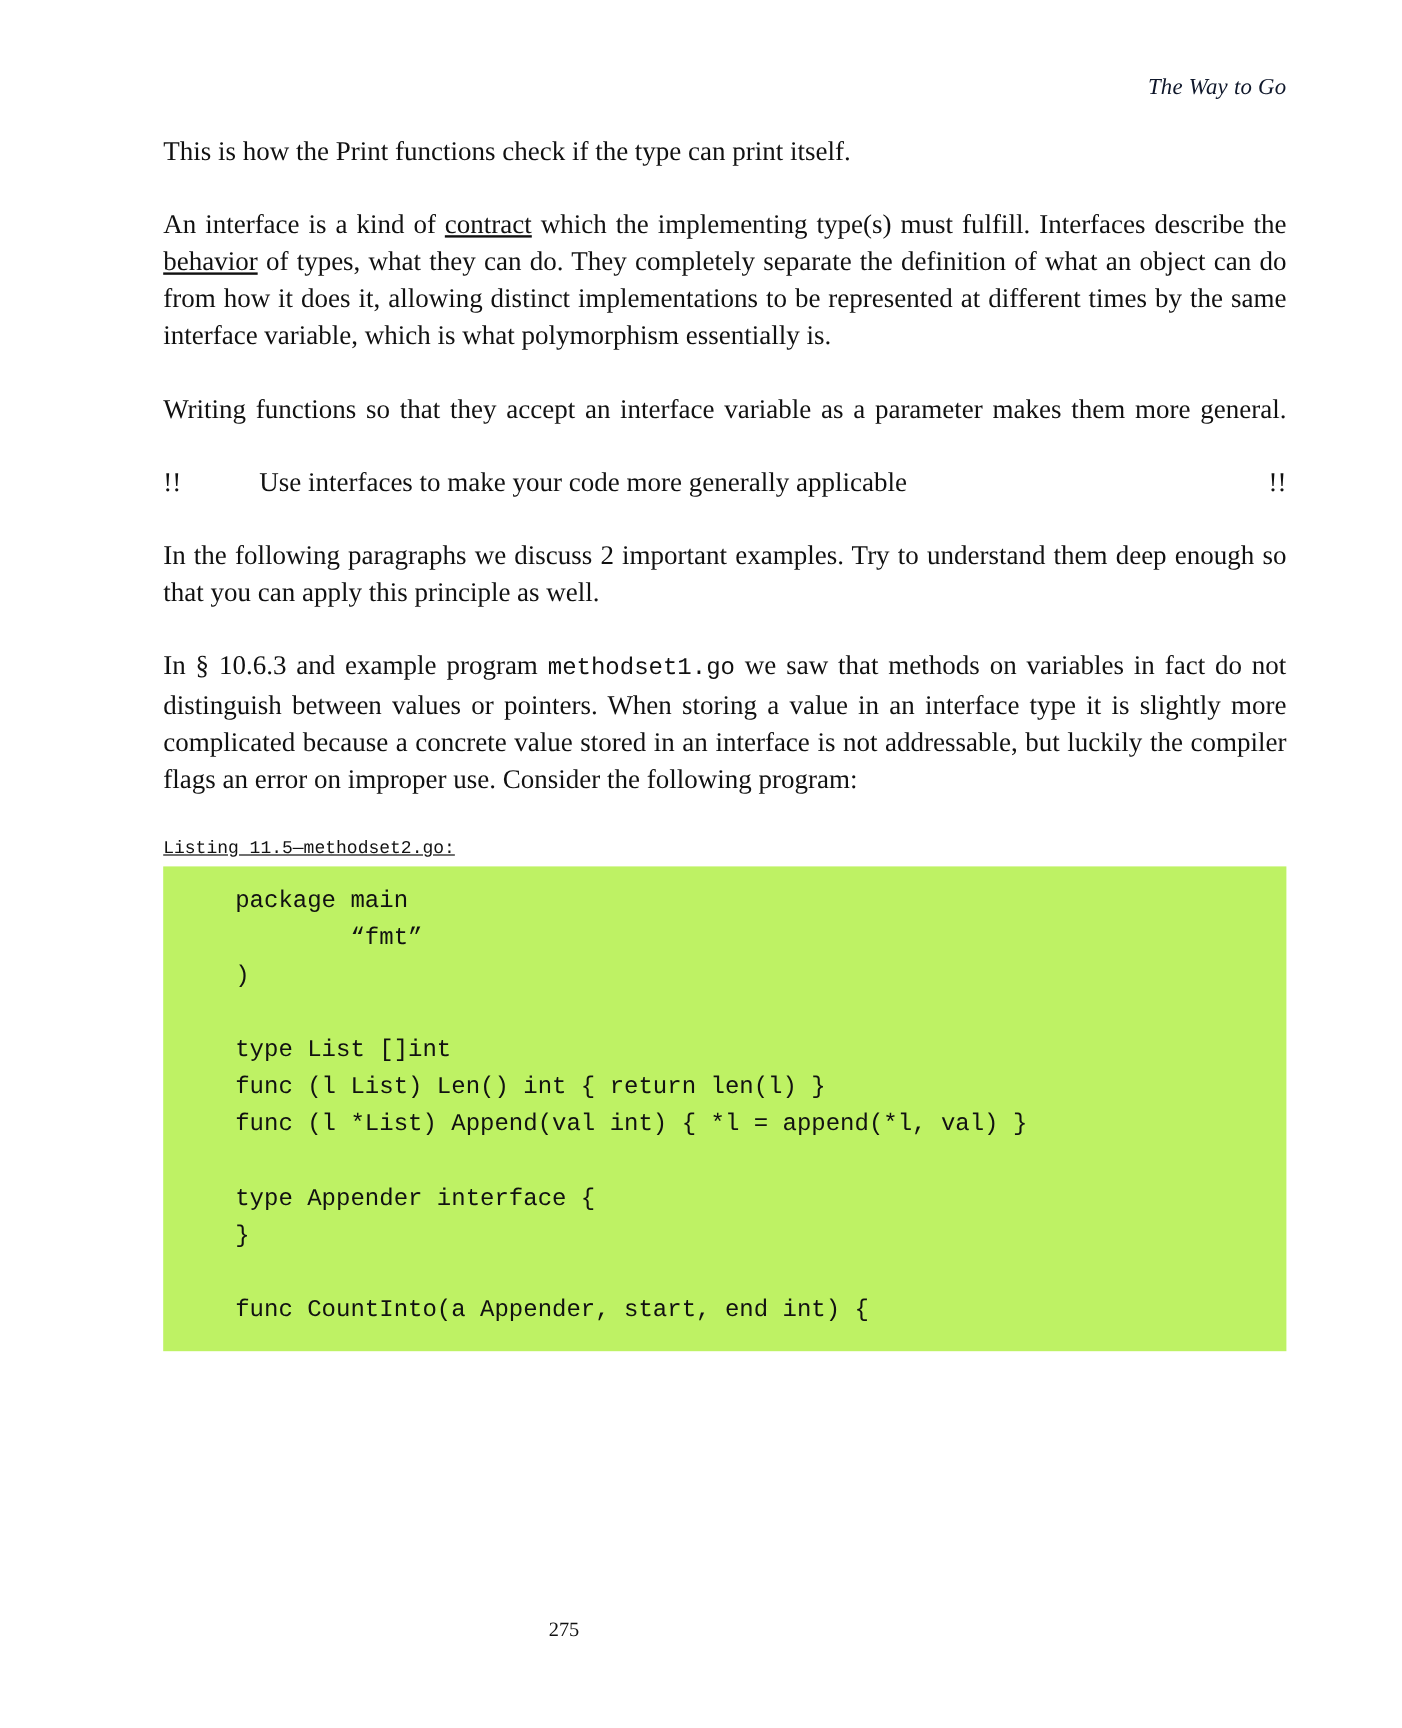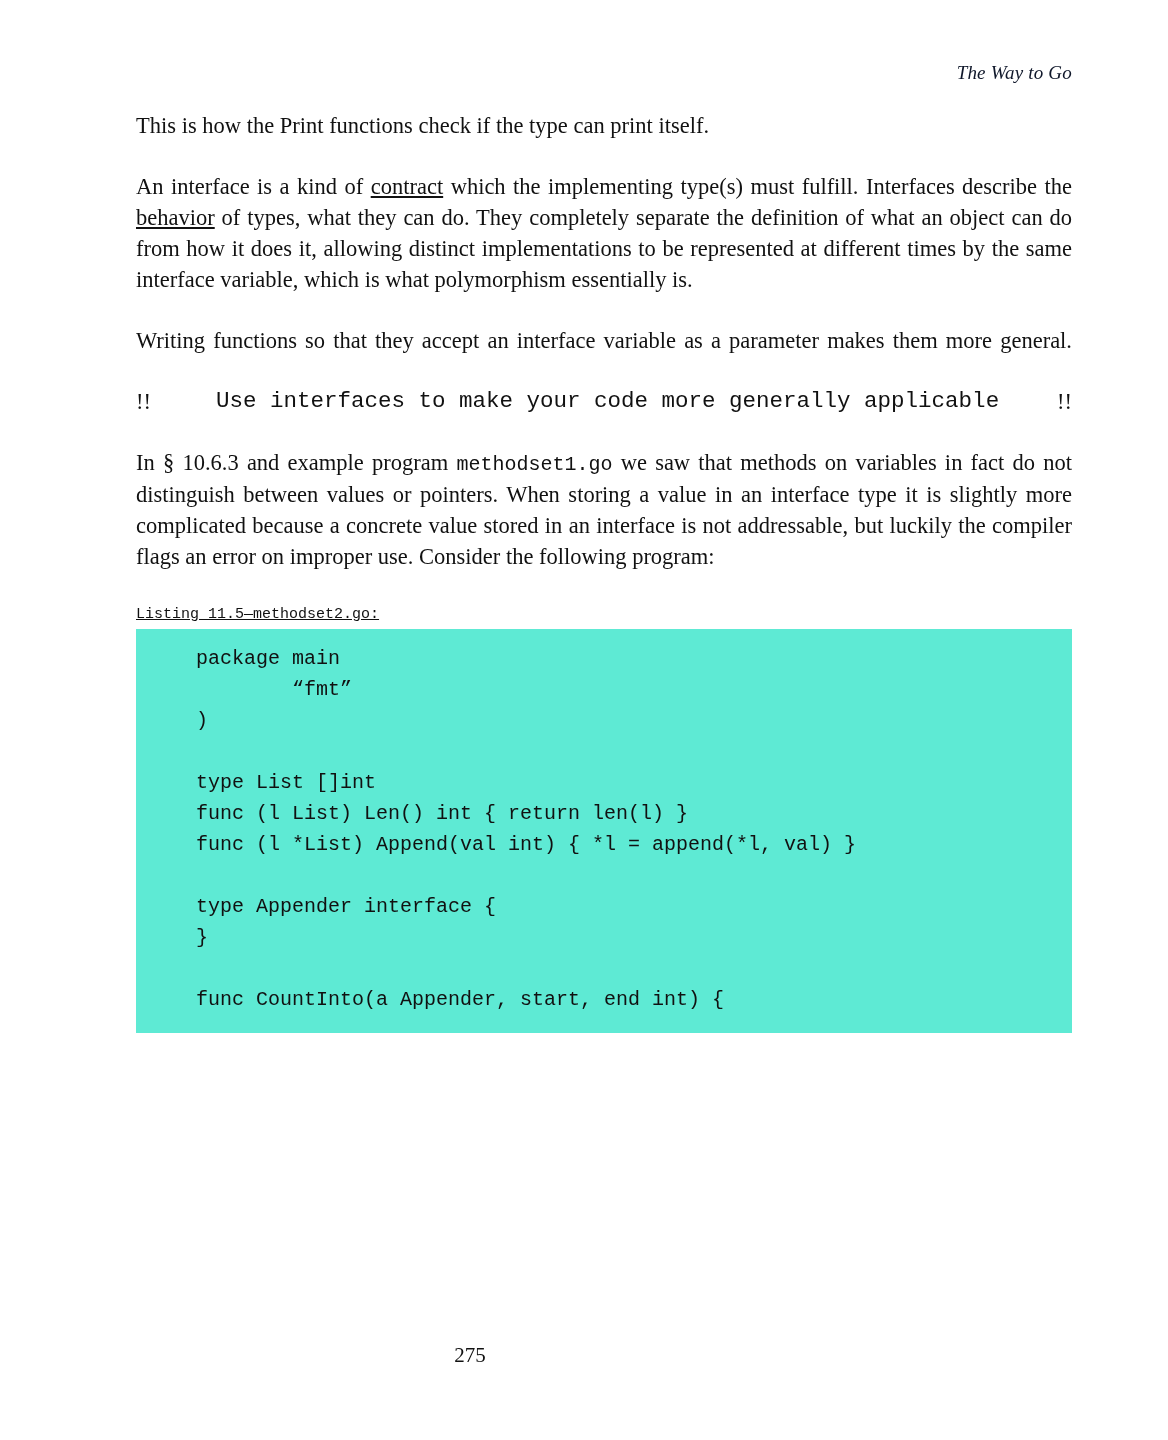--- a/index.html
+++ b/index.html
@@ -48,62 +48,62 @@
   p.body-text:last-child { margin-bottom: 0; }
   .u { text-decoration: underline; }
   .callout {
     font-size: 22.5px;
     line-height: 1.38;
     margin: 0 0 30px 0;
     display: flex;
     font-family: "Liberation Serif", serif;
   }
   .callout .mark-left { width: 80px; flex: 0 0 80px; }
-  .callout .callout-text { flex: 1 1 auto; font-family: Liberation Mono, monospace; }
+  .callout .callout-text { flex: 1 1 auto; }
   .callout .mark-right { width: 40px; flex: 0 0 40px; text-align: right; }
   h2.section-title {
     font-size: 25px;
     font-weight: bold;
     margin: 34px 0 30px 0;
     font-family: "Liberation Serif", serif;
     letter-spacing: 0.1px;
   }
   .mono {
     font-family: "Liberation Mono", monospace;
     font-size: 20px;
   }
   .listing-caption {
     font-family: "Liberation Mono", monospace;
     font-size: 15px;
     text-decoration: underline;
     margin: 34px 0 6px 0;
   }
   .code-block {
-    background: #5eead4;
+    background: #bef264;
     margin: 0 0 0 0;
     padding: 14px 0 18px 0;
     width: 936px;
     box-sizing: border-box;
   }
   .code-line {
     font-family: "Liberation Mono", monospace;
     font-size: 20px;
     line-height: 1.55;
     white-space: pre;
     padding-left: 60px;
     min-height: 31px;
     color: #111111;
   }
   .page-number {
     position: absolute;
     bottom: 72px;
     left: 0;
     width: 940px;
     text-align: center;
-    font-size: 21px;
+    font-size: 17px;
     font-family: "Liberation Serif", serif;
   }
   .justify-spread {
     text-align: justify;
     text-align-last: justify;
   }
 </style>
 </head>
 <body>
 
@@ -119,20 +119,21 @@
 
     <p class="body-text justify-spread">Writing functions so that they accept an interface variable as a parameter makes them more general.</p>
 
     <div class="callout">
       <span class="mark-left">!!</span>
       <span class="callout-text">Use interfaces to make your code more generally applicable</span>
       <span class="mark-right">!!</span>
     </div>
 
 
+    <p class="body-text">In the following paragraphs we discuss 2 important examples. Try to understand them deep enough so that you can apply this principle as well.</p>
 
 
     <p class="body-text"><span>In § 10.6.3 and example program </span><span class="mono">methodset1.go</span><span> we saw that methods on variables in fact do not distinguish between values or pointers. When storing a value in an interface type it is slightly more complicated because a concrete value stored in an interface is not addressable, but luckily the compiler flags an error on improper use. Consider the following program:</span></p>
 
     <div class="listing-caption">Listing 11.5—methodset2.go:</div>
 
     <div class="code-block">
       <div class="code-line">package main</div>
       <div class="code-line">        “fmt”</div>
       <div class="code-line">)</div>

